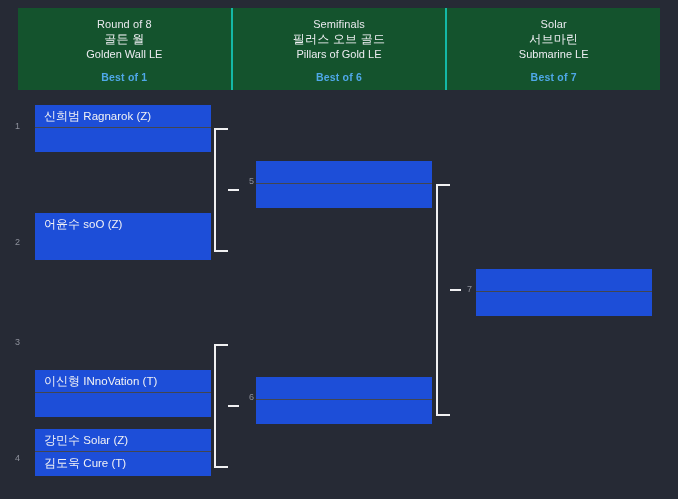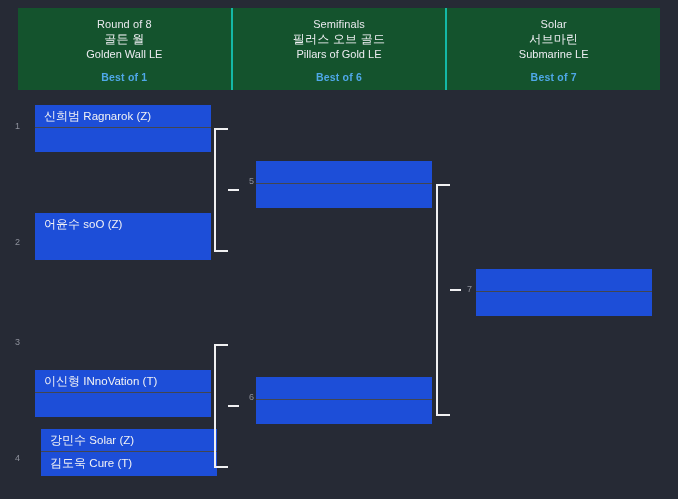--- a/index.html
+++ b/index.html
@@ -180,21 +180,21 @@
   <div class="match-num" style="left:6px; top:337px;">3</div>
   <div class="match r1" style="left:35px; top:334px;margin-top:36px;">
     <div class="slot top">
       <span class="kr">이신형 </span>
       <span class="en">INnoVation </span>
       <span class="race">(T)</span>
     </div>
   </div>
 
   <div class="match-num" style="left:6px; top:453px;">4</div>
-  <div class="match r1" style="left:41px; top:429px;">
+  <div class="match r1" style="left:35px; top:429px;">
     <div class="slot top">
       <span class="kr">강민수 </span>
       <span class="en">Solar </span>
       <span class="race">(Z)</span>
     </div>
     <div class="slot">
       <span class="kr">김도욱 </span>
       <span class="en">Cure </span>
       <span class="race">(T)</span>
     </div>

